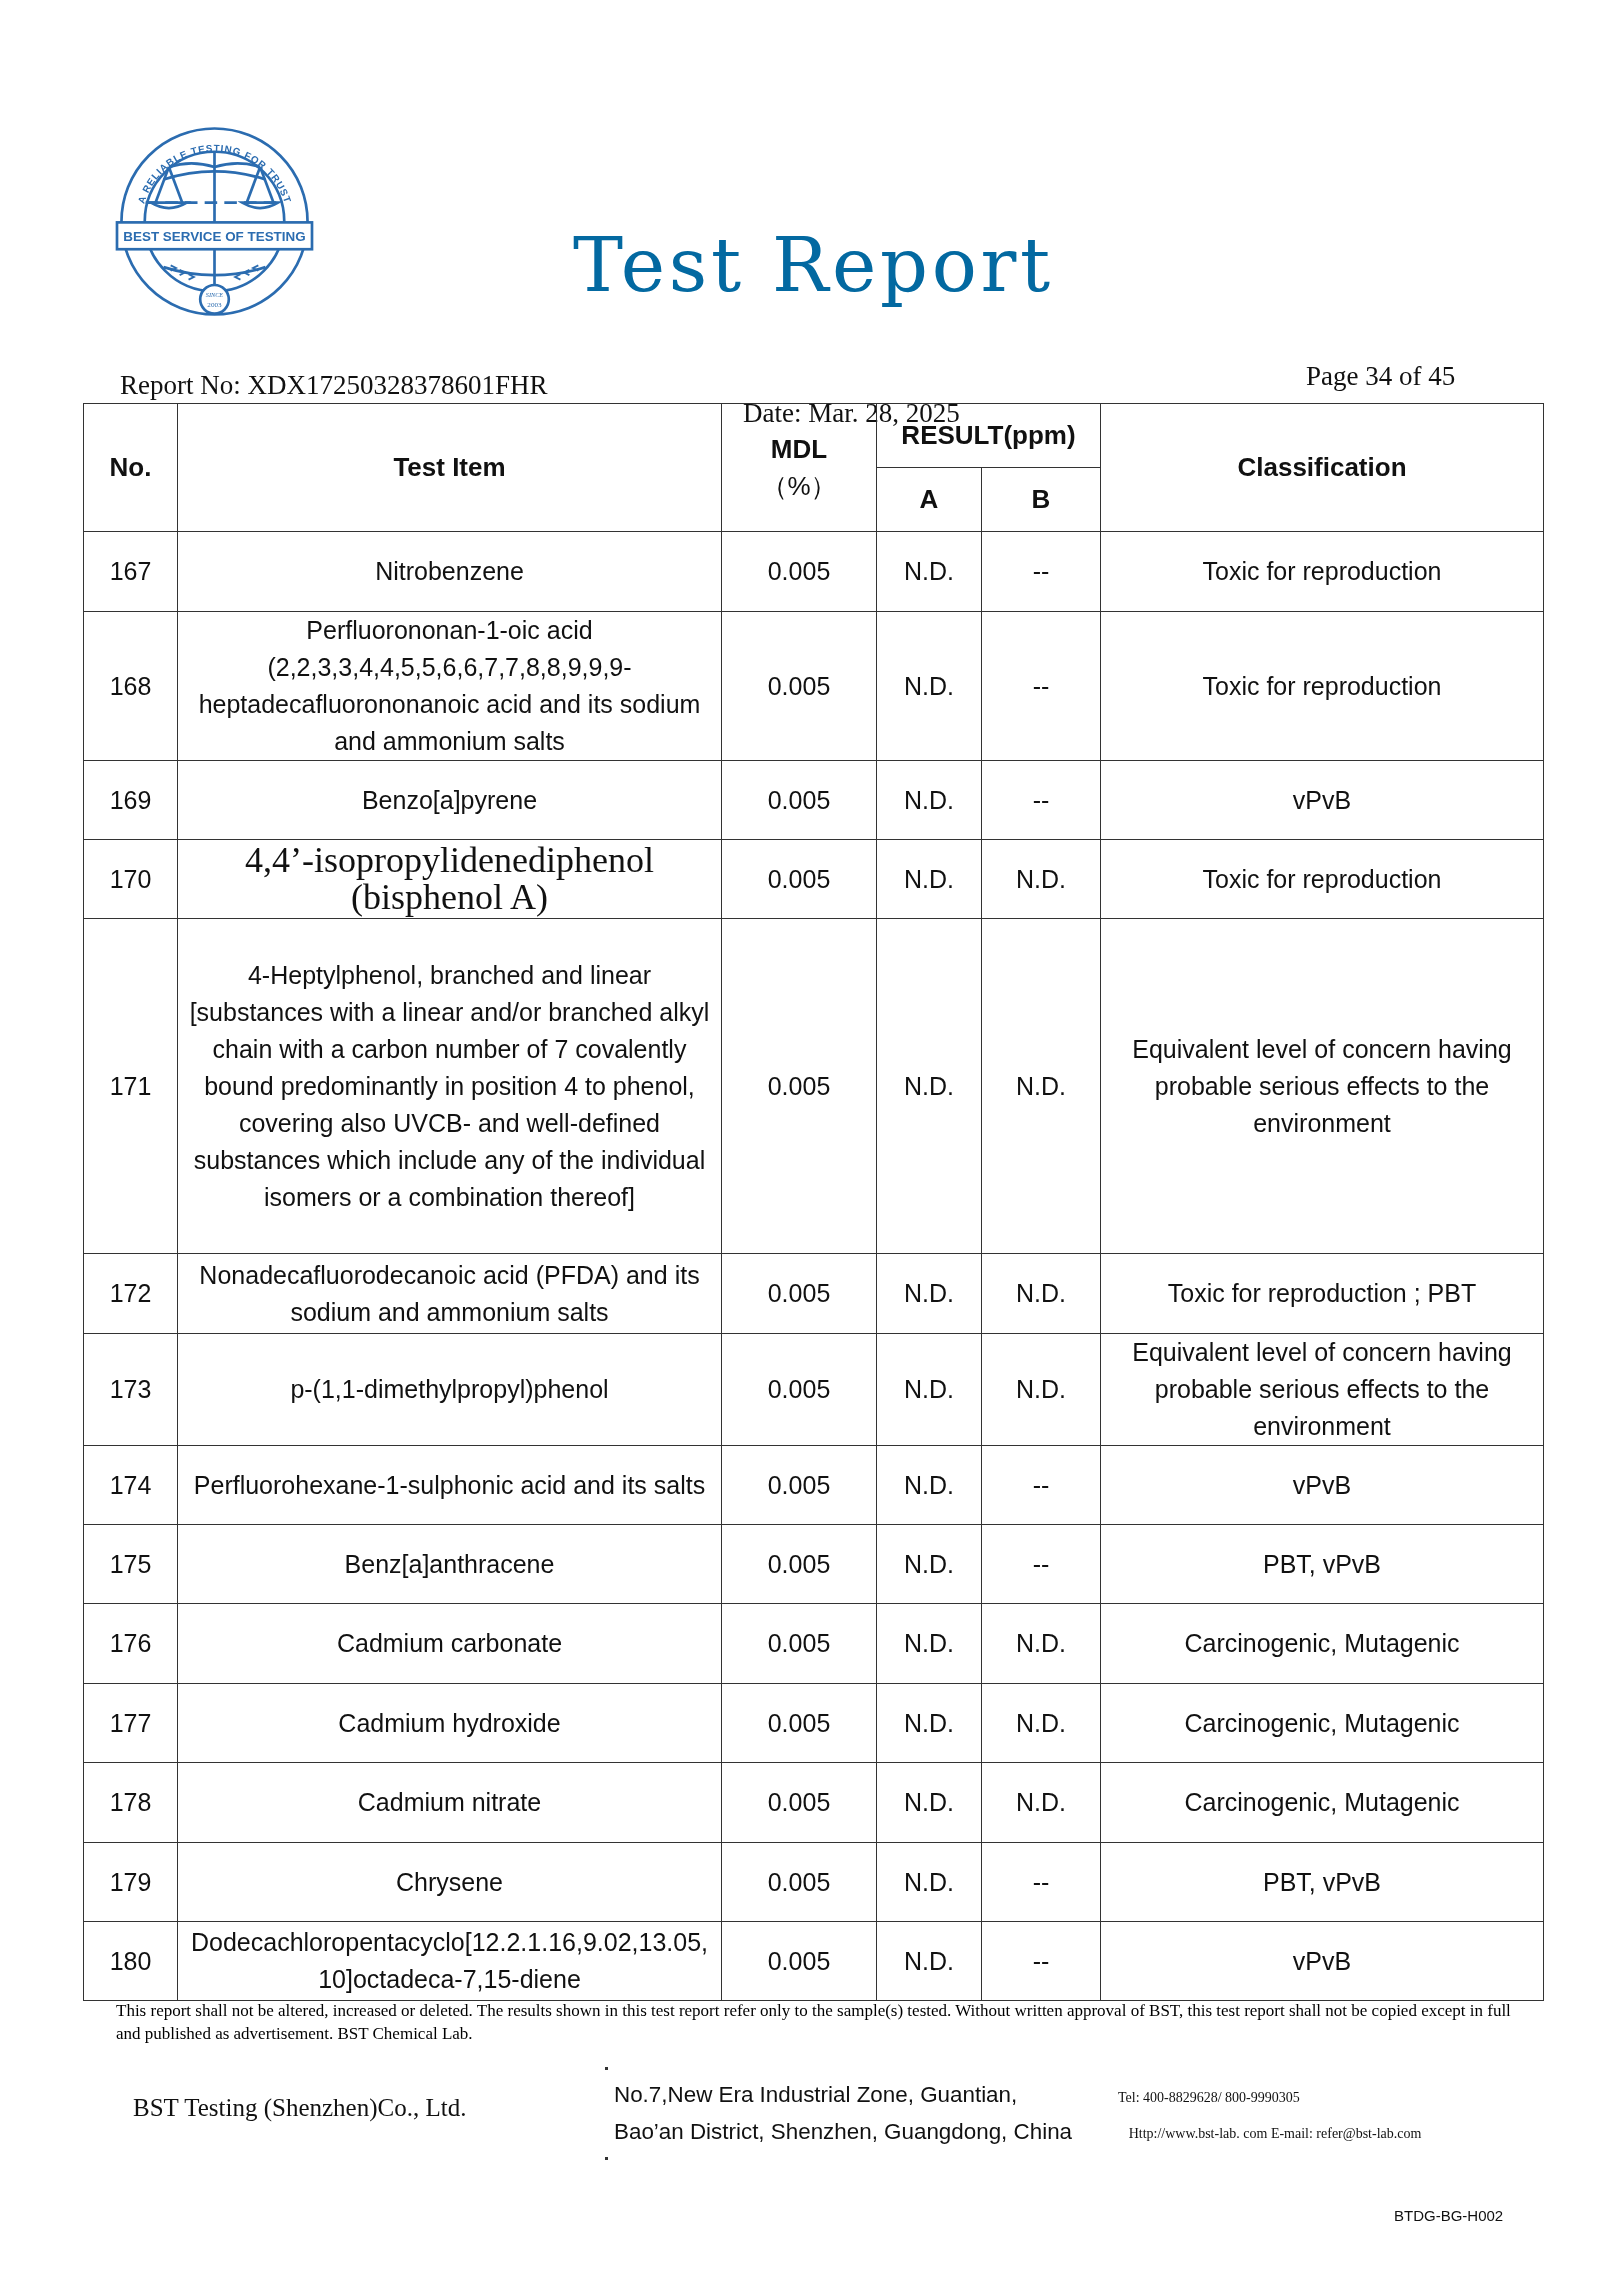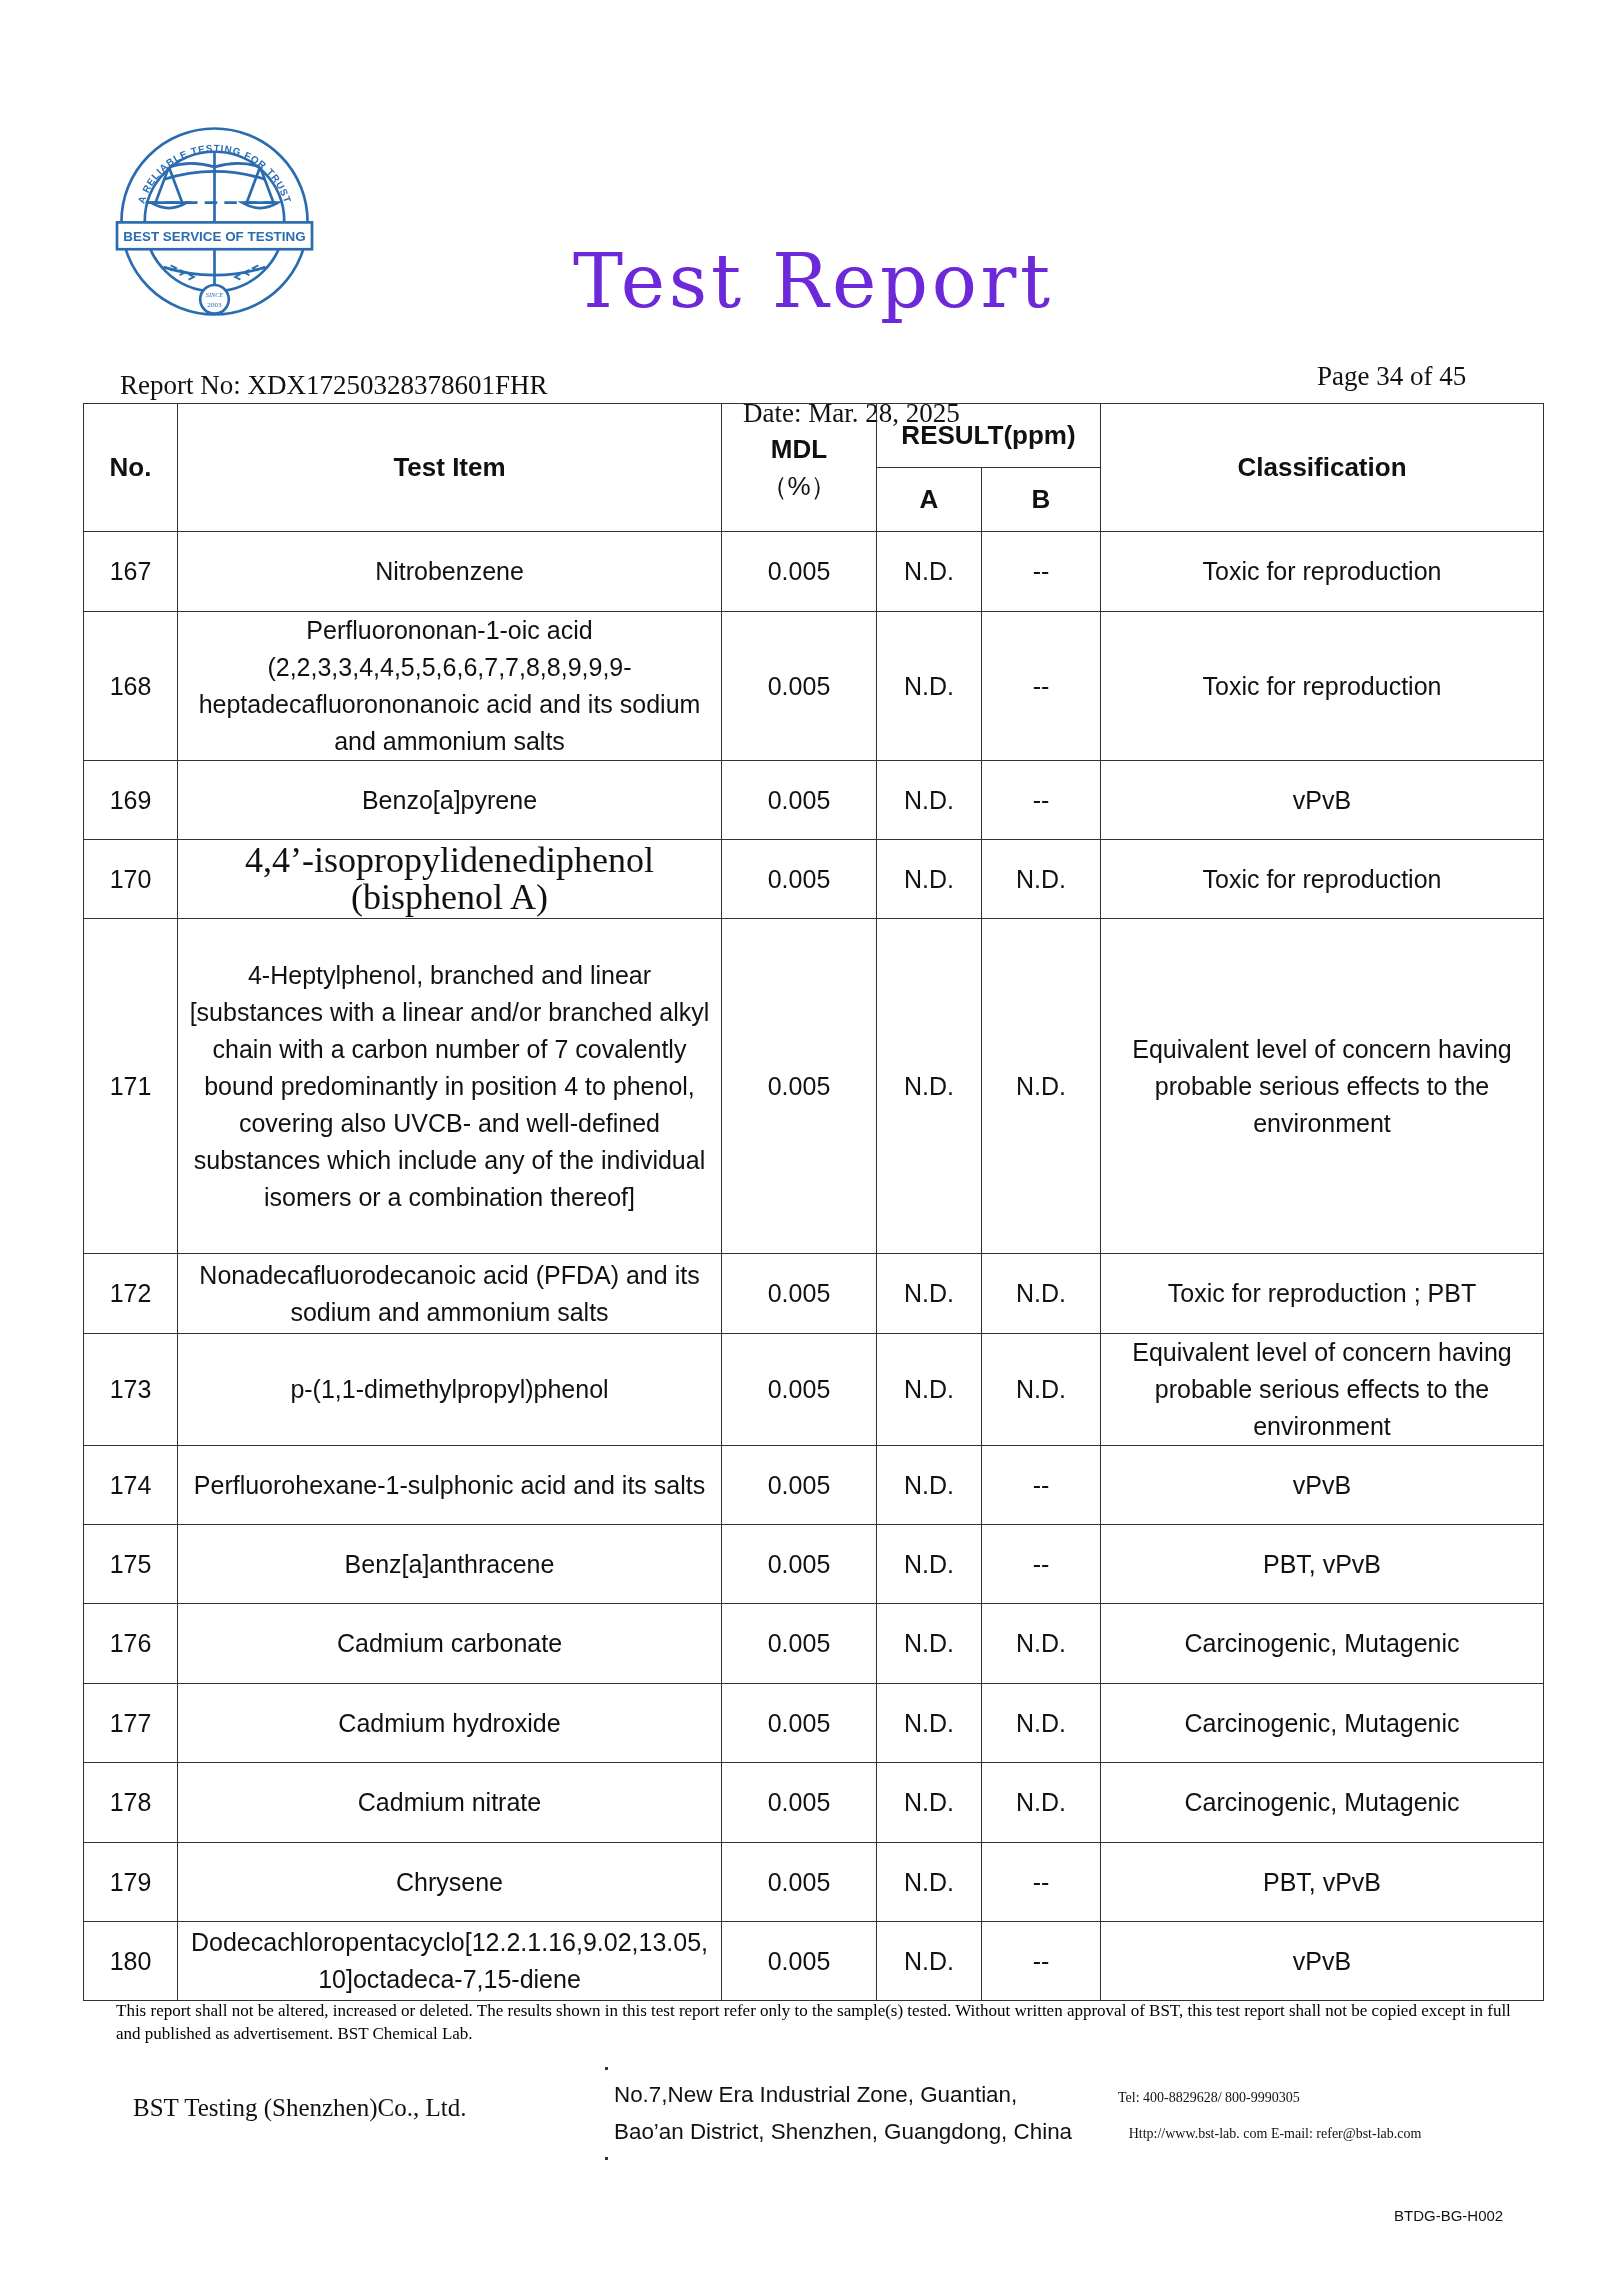--- a/index.html
+++ b/index.html
@@ -1,22 +1,22 @@
 <!DOCTYPE html>
 <html style="font-size:14.3px"><head>
 <meta charset="utf-8">
 <style>
   html, body { margin:0; padding:0; background:#ffffff; }
   body { width:1621px; height:2293px; position:relative; overflow:hidden; color:#111; }
   .logo { position:absolute; left:115px; top:124px; width:199px; height:195px; }
-  .title { position:absolute; left:573px; top:244px; font-family:"DejaVu Serif", serif; font-size:75px; letter-spacing:3.6px; color:#6d28d9; line-height:1; }
+  .title { position:absolute; left:573px; top:228px; font-family:"DejaVu Serif", serif; font-size:75px; letter-spacing:3.6px; color:#0369a1; line-height:1; }
   .meta { position:absolute; font-family:"Liberation Serif", serif; font-size:27px; color:#111; white-space:nowrap; }
   .meta.report { left:120px; top:370px; }
   .meta.date { left:743px; top:370px;margin-top:28px; }
-  .meta.page { left:1306px; top:361px;margin-left:11px; }
+  .meta.page { left:1306px; top:361px; }
 
   table.rep { position:absolute; left:83px; top:403px; width:1460px; border-collapse:collapse; table-layout:fixed;
     font-family:"Liberation Sans", sans-serif; font-size:25px; color:#111; }
   table.rep th, table.rep td { border:1.8px solid #333; text-align:center; vertical-align:middle; padding:0 10.7px; line-height:37px; }
   table.rep th { font-weight:bold; font-size:26px; }
   table.rep td.ab { border-left:0.9px solid #888; }
   table.rep th.ab { border-left:0.9px solid #888; }
 
   .disclaimer { position:absolute; left:116px; top:1999px; width:1397px; font-family:"Liberation Serif", serif; font-size:17px; line-height:23px; color:#000000; }
   .company { position:absolute; left:133px; top:2094px; font-family:Liberation Serif, serif; font-size:25px; color:#111; }

